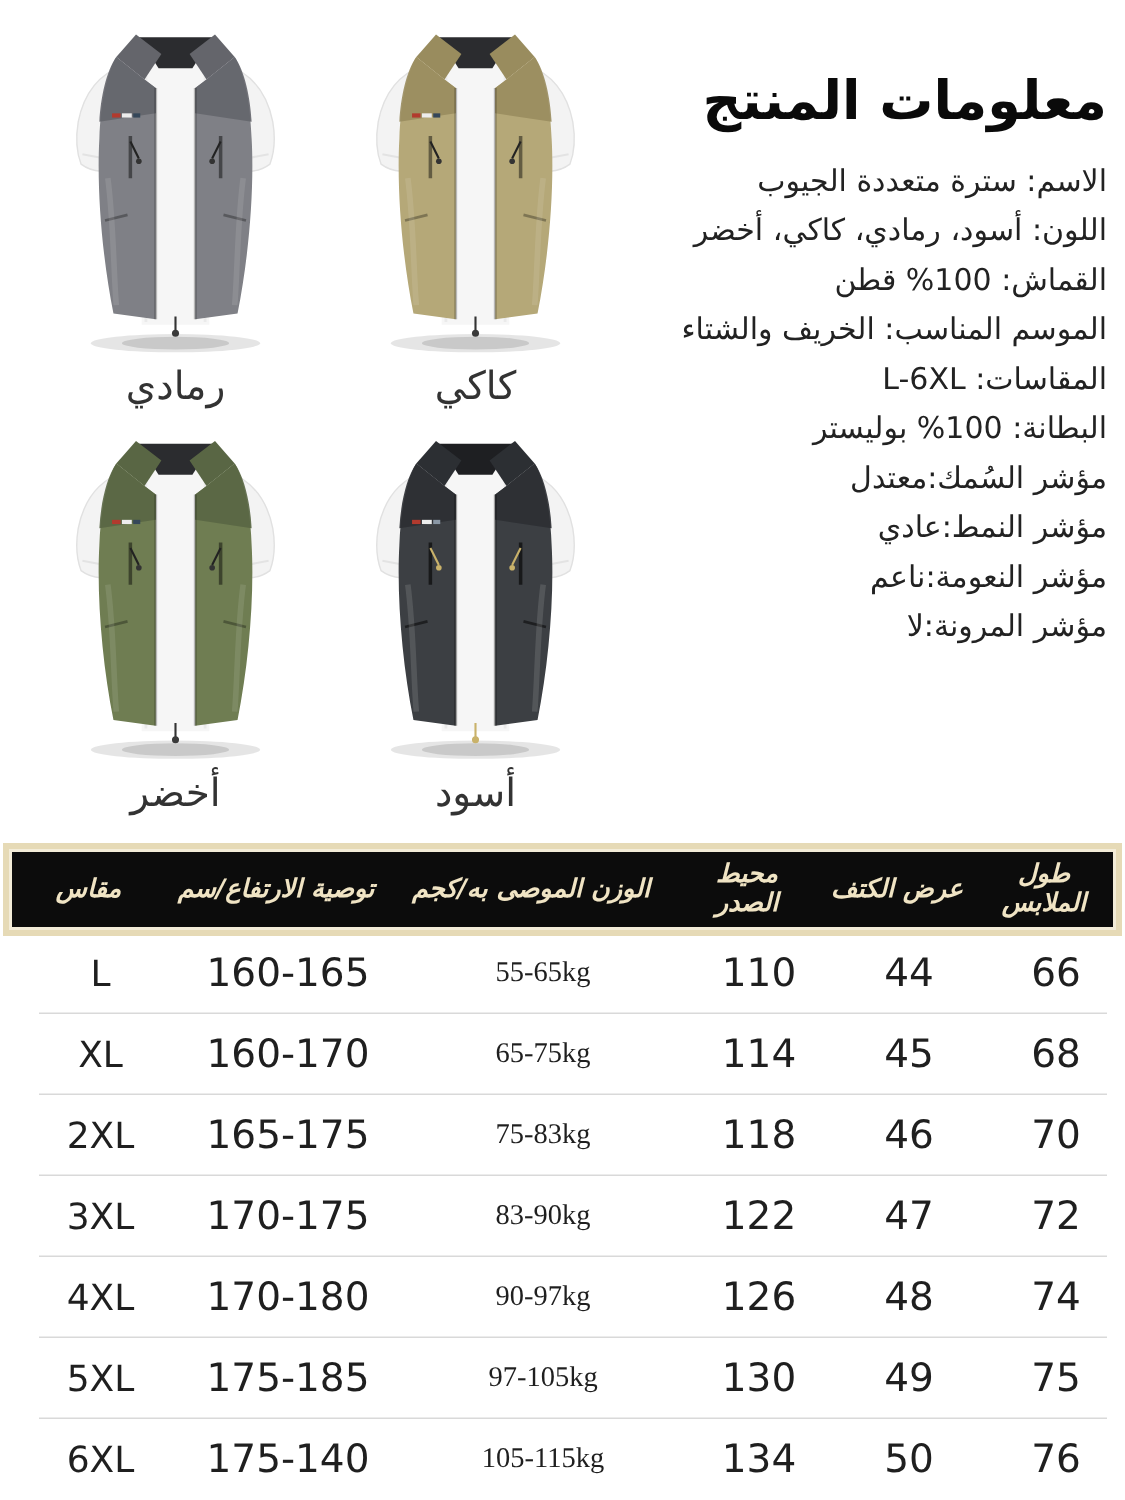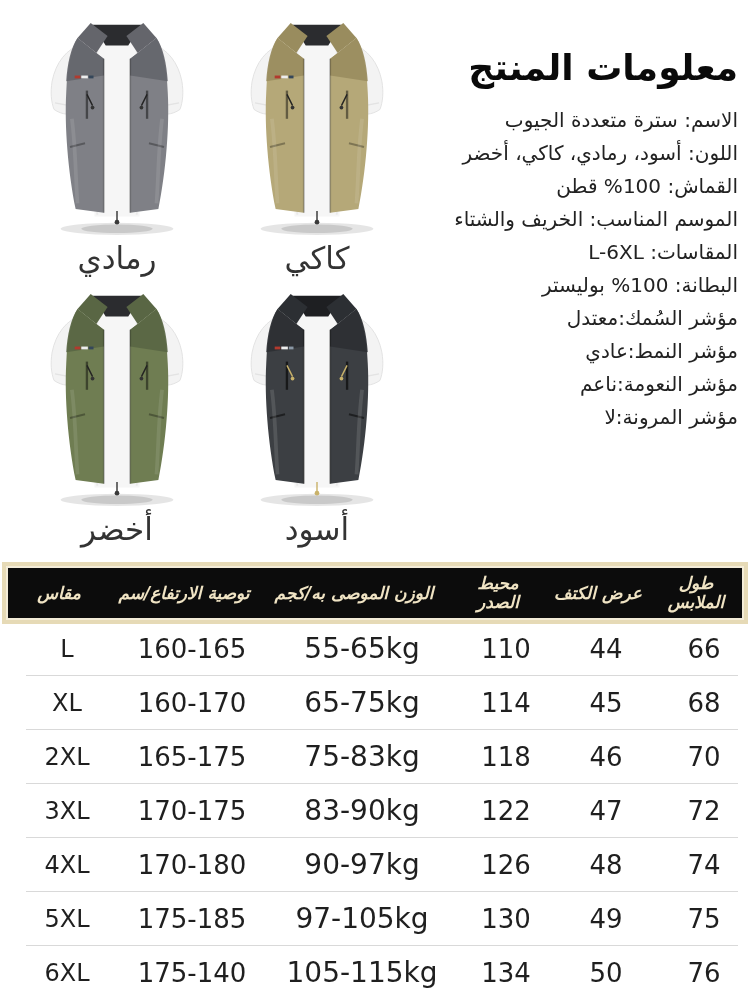--- a/index.html
+++ b/index.html
@@ -18,21 +18,21 @@
   .specs{margin-top:16px;font-size:20px;line-height:33px;color:#222;text-align:right;}
   .spec-line{white-space:normal;}
   
   .gallery{
     width:400px;direction:ltr;display:grid;
     grid-template-columns:1fr 1fr;column-gap:10px;row-gap:4px;
     padding:6px 0 0 10px;box-sizing:border-box;align-content:start;
   }
   .vest{display:flex;flex-direction:column;align-items:center;}
   .vest svg{display:block;}
-  .vest-label{font-size:31px;color:#333;text-align:center;margin-top:2px;line-height:30px;}
+  .vest-label{font-size:26px;color:#333;text-align:center;margin-top:2px;line-height:30px;}
   
   .size-header{
     margin:6px 6px 0 6px;height:50px;
     display:flex;align-items:center;
     border:2px solid #f3ecd8;box-shadow:0 0 0 4px #e6dab6;
     font-weight:bold;font-size:17px;line-height:19px;text-align:center;
   }
   .size-header .cell{display:flex;align-items:center;justify-content:center;font-style:italic;}
   .hdr-narrow span{display:inline-block;max-width:66px;}
   .c-len{width:92px;}
@@ -41,21 +41,21 @@
   .c-wt{width:192px;}
   .c-ht{width:148px;}
   .c-sz{width:102px;}
   .size-body{margin-top:2px;}
   .trow{
     display:flex;align-items:center;height:53px;
     font-size:26px;color:#1f1f1f;text-align:center;
   }
   .trow .cell{display:flex;align-items:center;justify-content:center;}
   .cell-size{font-size:24px;}
-  .cell-weight{font-size:28px;}
+  .cell-weight{font-size:19px;font-family:Liberation Serif, serif;}
   .divider{height:1px;background:#d9d9d9;margin:0 12px 0 26px;}
 </style>
 </head>
 <body>
 
 <div class="page">
 
   <div class="top">
 
     <div class="info">

